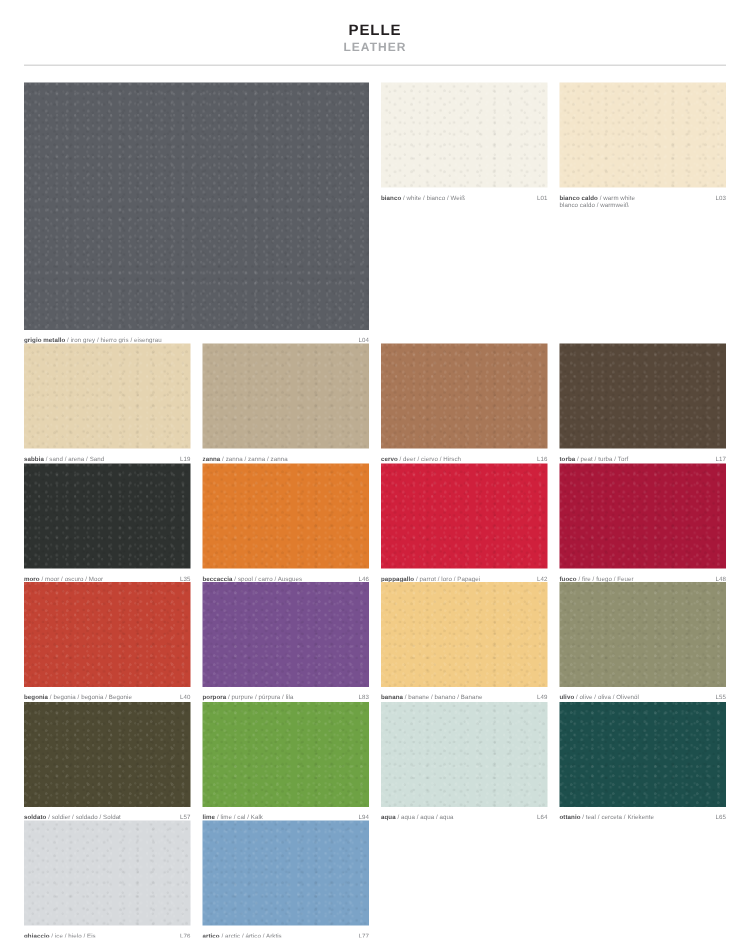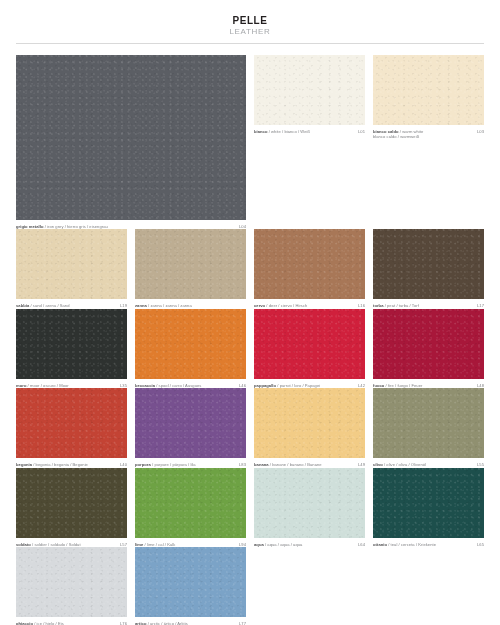--- a/index.html
+++ b/index.html
@@ -20,21 +20,21 @@
   }
   .header .title{
     font-size:10px;
     font-weight:bold;
     letter-spacing:.6px;
     color:#231f20;
     line-height:11px;
   }
   .header .subtitle{
     font-size:8px;
-    font-weight:normal;
+    font-weight:bold;
     letter-spacing:.7px;
     color:#a7a9ac;
     line-height:10px;
     margin-top:1px;
   }
   .rule{
     margin:6px 16px 0 16px;
     height:1px;
     background:#d9d9d9;
   }

